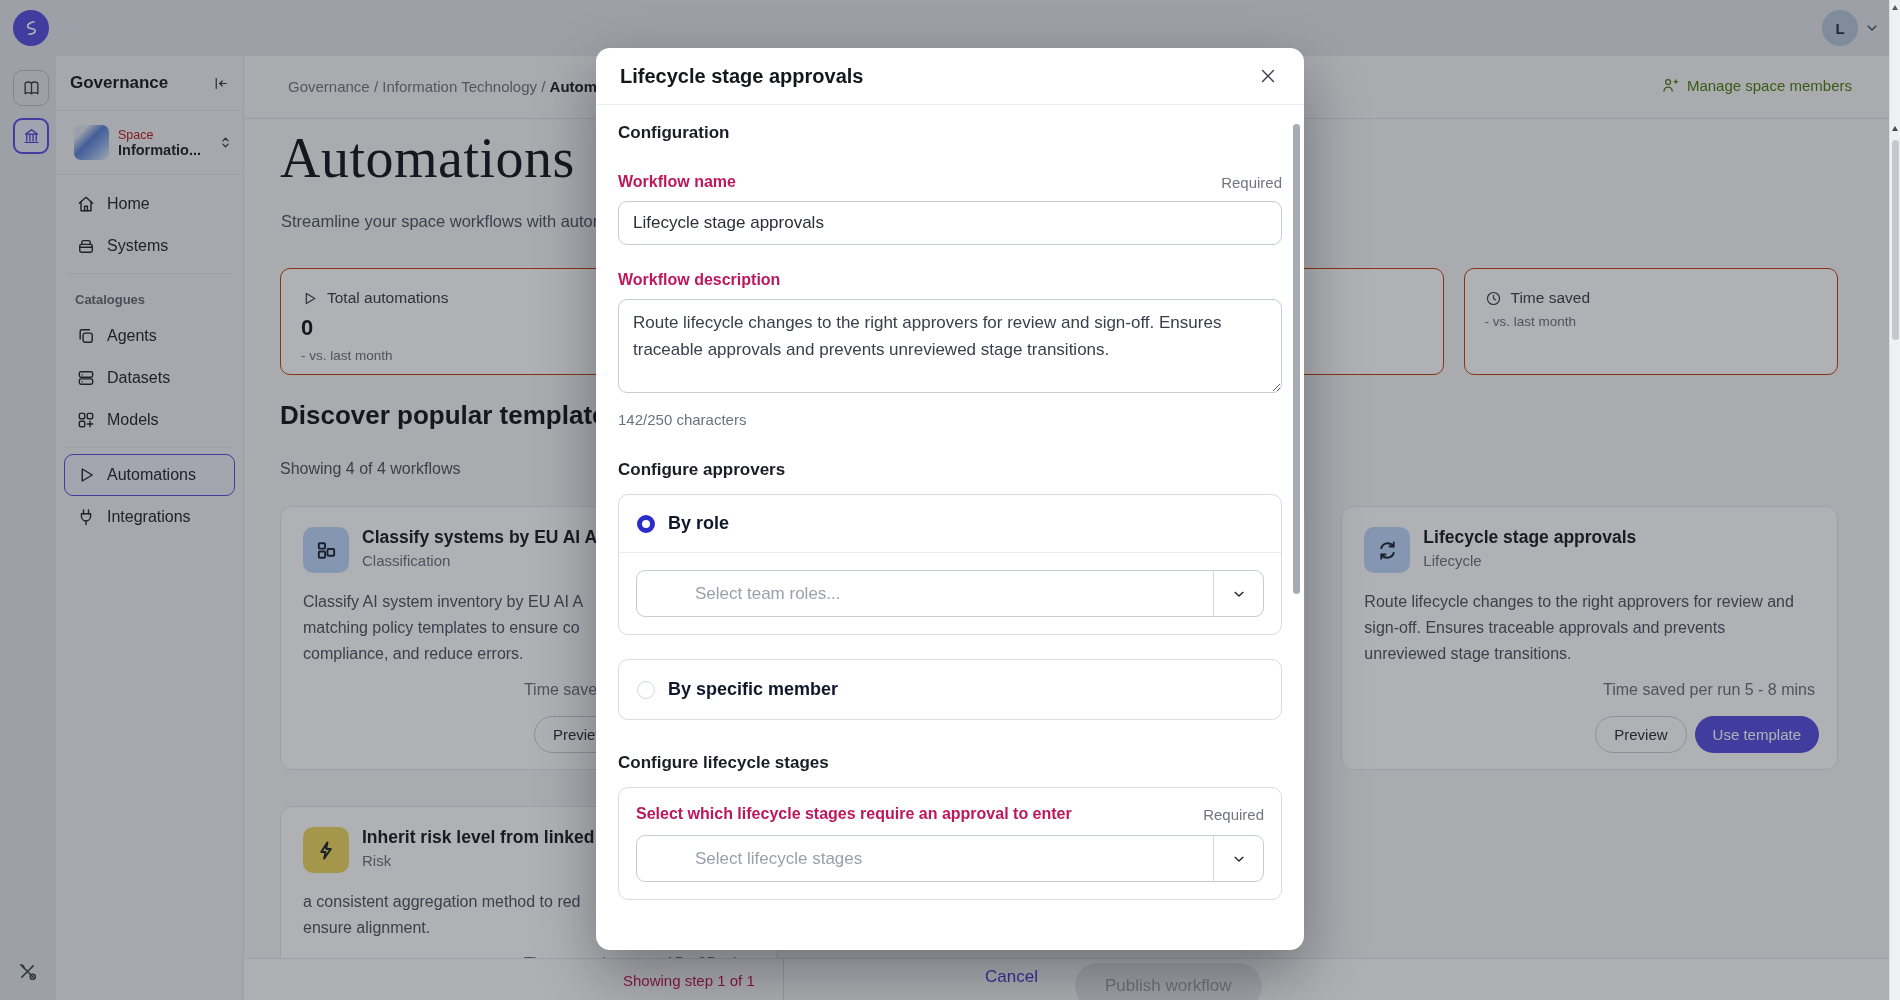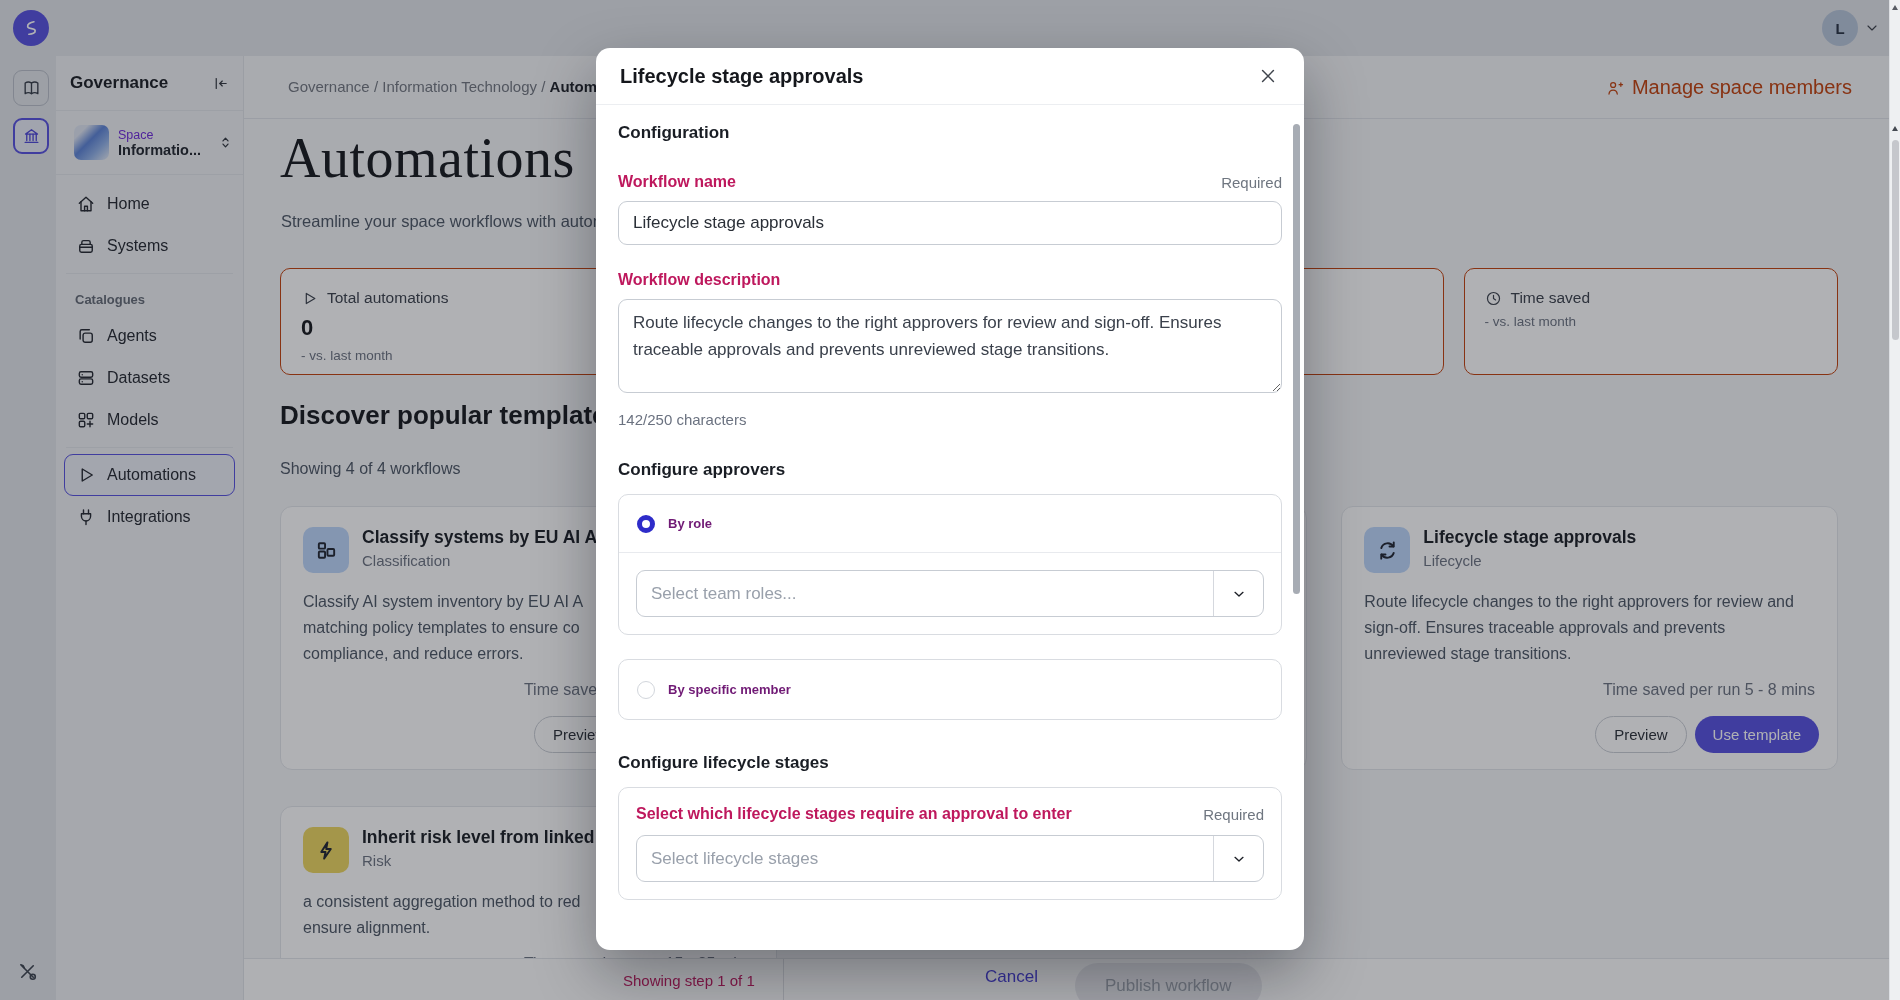--- a/index.html
+++ b/index.html
@@ -21,35 +21,35 @@
   .rail-ico { position:absolute; left:16px; color:#3c434e; }
 
   
   #sidebar { left:56px; top:56px; width:188px; height:944px; background:#f0f2f5; border-right:1px solid #dfe2e7; }
   #sb-head { height:55px; display:flex; align-items:center; justify-content:space-between; padding:0 14px 0 14px; border-bottom:1px solid #e3e6ea; }
   #sb-title { font-size:17px; font-weight:bold; color:#191c22; }
   #sb-collapse { color:#30353d; }
   #space-row { display:flex; align-items:center; gap:9px; padding:14px 10px 14px 18px; border-bottom:1px solid #e3e6ea; }
   #space-avatar { width:35px; height:35px; border-radius:7px; background:linear-gradient(135deg,#dfe6f2 20%,#5b82d6 45%,#8fb0e8 70%,#e8edf6 100%); }
   .space-meta { flex:1; min-width:0; }
-  .space-label { font-size:12.5px; color:#6d28d9; }
+  .space-label { font-size:12.5px; color:#b91c1c; }
   .space-name { font-size:14.5px; font-weight:bold; color:#1f242c; white-space:nowrap; overflow:hidden; }
   #space-switch { color:#30353d; }
   #nav { padding:8px 8px; }
   .nav-item { display:flex; align-items:center; gap:11px; height:42px; padding:0 10px 0 11px; border-radius:9px; font-size:16px; color:#23272f; border:1px solid transparent; }
   .nav-item .nico { color:#23272f; }
   .nav-item.active { border:1.5px solid #554fe0; background:#eceef6; }
   .nav-div { height:1px; background:#e3e6ea; margin:6px 2px; }
   .nav-section { font-size:13px; font-weight:bold; color:#636a75; padding:12px 11px 8px; }
 
   
   #main-header { left:244px; top:56px; width:1656px; height:63px; border-bottom:1px solid #e0e3e8; }
   #breadcrumb { position:absolute; left:44px; top:22px; font-size:15px; color:#71767f; white-space:nowrap; }
   #breadcrumb b { color:#1c1f26; font-weight:bold; }
-  #manage-members { position:absolute; right:48px; top:20px; display:flex; align-items:center; gap:8px; font-size:20px; color:#c2410c; }
+  #manage-members { position:absolute; right:48px; top:20px; display:flex; align-items:center; gap:8px; font-size:15px; color:#4d7c0f; }
   #page-title { left:280px; top:126px; font-family:"Liberation Serif", serif; font-size:56px; color:#15171c; letter-spacing:.5px; }
   #page-subtitle { left:281px; top:212px; font-size:16.5px; color:#4b5563; white-space:nowrap; }
 
   #stats { left:280px; top:268px; width:1558px; display:grid; grid-template-columns:repeat(4,1fr); gap:20px; }
   .stat-card { background:#fff; border:1px solid #c2410c; border-radius:10px; height:107px; padding:20px 20px; }
   .stat-top { display:flex; align-items:center; gap:9px; font-size:15.5px; color:#3a404b; }
   .stat-value { font-size:22px; font-weight:bold; color:#15171c; margin-top:8px; }
   .stat-delta { font-size:13.5px; color:#6b7280; margin-top:7px; }
 
   #tpl-heading { left:280px; top:400px; font-size:26px; font-weight:bold; color:#15171c; }
@@ -88,23 +88,23 @@
   .m-label { font-size:16px; font-weight:bold; color:#be185d; }
   .m-required { font-size:15px; color:#6f7680; font-weight:normal; }
   .m-input { width:100%; height:44px; border:1px solid #c7ccd3; border-radius:9px; padding:0 14px; font-size:17px; color:#2a2f37; font-family:inherit; background:#fff; }
   .m-textarea { width:100%; height:94px; border:1px solid #c7ccd3; border-radius:9px; padding:9px 14px; font-size:17px; line-height:27px; color:#3a404b; font-family:inherit; resize:vertical; }
   .m-hint { font-size:15px; color:#6b7280; }
   .m-card { border:1px solid #d9dce1; border-radius:10px; background:#fff; }
   .radio-row { display:flex; align-items:center; gap:13px; padding:0 18px; }
   .radio { width:18px; height:18px; border-radius:50%; background:#fff; flex:none; }
   .radio.on { border:5.5px solid #2e2cc9; }
   .radio.off { border:1.5px solid #d2d6dc; }
-  .radio-label { font-size:13px; font-weight:bold; color:#701a75; }
+  .radio-label { font-size:18px; font-weight:bold; color:#0f172a; }
   .m-div { height:1px; background:#e8eaee; }
-  .select { display:flex; align-items:stretch; border:1px solid #c7ccd3; border-radius:9px; height:47px; background:#fff; }
+  .select { display:flex; align-items:stretch; border:1px solid #c7ccd3; border-radius:9px; height:47px; background:#fff;padding-left:44px; }
   .select-text { flex:1; display:flex; align-items:center; padding:0 14px; font-size:17px; color:#99a0ab; }
   .select-caret { width:50px; display:flex; align-items:center; justify-content:center; border-left:1px solid #d5d8de; color:#1c1f26; }
   #modal-scroll-thumb { right:4px; top:76px; width:7px; height:470px; border-radius:4px; background:#a7acb4; }
 
   
   #pg-scrollbar { left:1889px; top:0; width:11px; height:1000px; background:#eef0f2; border-left:1px solid #dddfe3; z-index:70; }
   .sb-arrow { position:absolute; left:2px; width:0; height:0; border-left:3.5px solid transparent; border-right:3.5px solid transparent; }
   .sb-up { top:5px; border-bottom:5px solid #585c64; }
   .sb-up2 { top:126px; border-bottom:5px solid #454a52; }
   .sb-thumb { position:absolute; left:2px; top:140px; width:7px; height:200px; border-radius:4px; background:#c5c7cc; }

